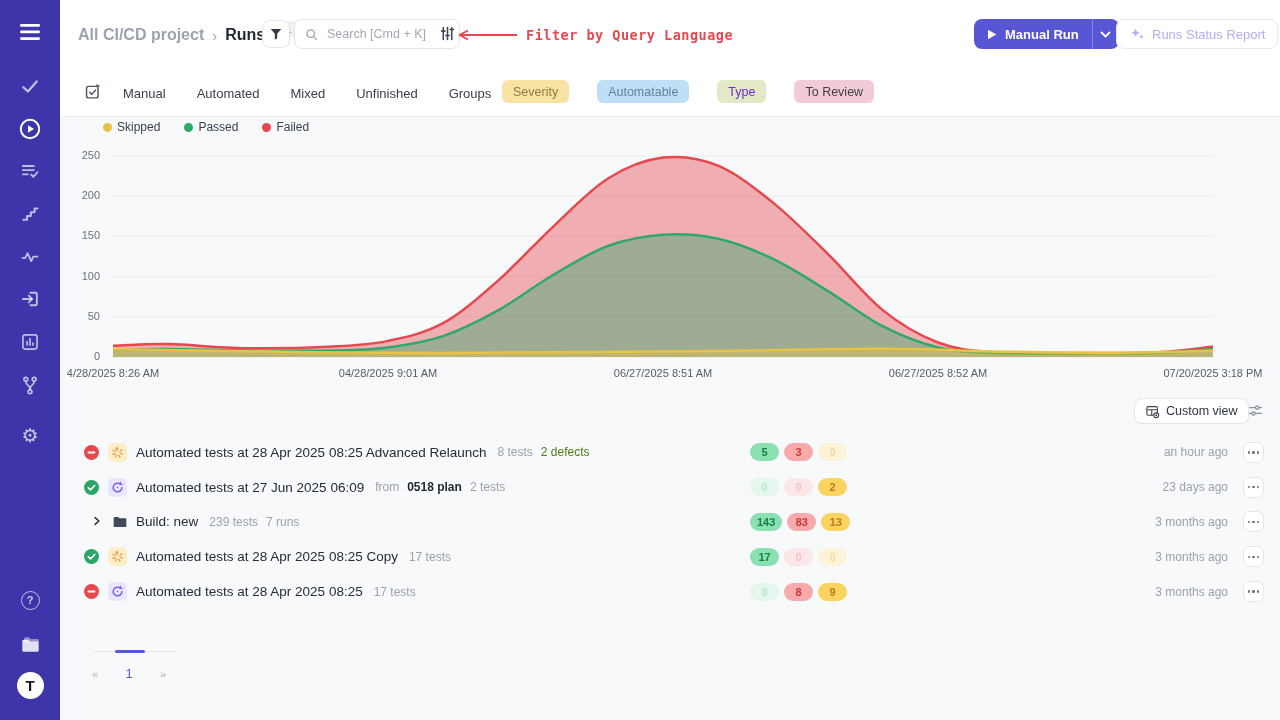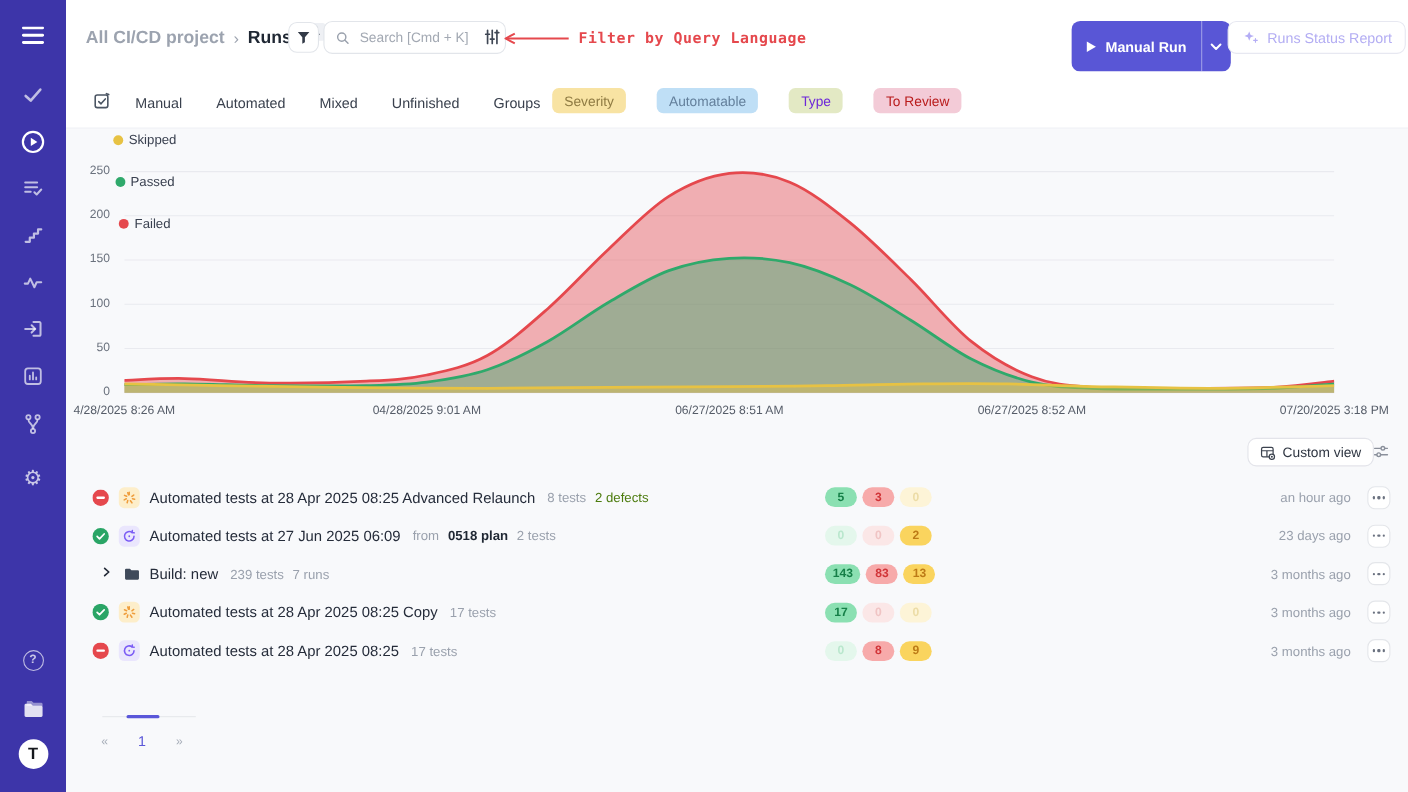--- a/index.html
+++ b/index.html
@@ -25,34 +25,34 @@
   .crumb .sep{font-size:15px;color:#9ca3af;}
   .crumb .page{font-size:16px;font-weight:700;color:#1f2733;}
   .crumb .badge{background:#eef0f4;color:#5f6672;font-size:11px;font-weight:600;border-radius:4px;padding:2px 6px;transform:translateY(-6px);}
   .iconbtn{position:absolute;width:28px;height:28px;border:1px solid #e2e5ea;border-radius:8px;background:#fff;display:flex;align-items:center;justify-content:center;cursor:pointer;z-index:2;}
   .search{position:absolute;left:294px;top:19px;width:166px;height:30px;border:1px solid #e2e5ea;border-radius:8px;background:#fff;display:flex;align-items:center;gap:7px;padding:0 10px;z-index:2;}
   .search input{border:none;outline:none;width:120px;font-size:12.5px;color:#3c434f;background:transparent;}
   .search input::placeholder{color:#a3a9b3;}
   .hslide{position:absolute;left:439px;top:25px;z-index:2;cursor:pointer;}
   .annot-arrow{position:absolute;left:456px;top:29px;z-index:2;}
   .annot-text{position:absolute;left:526px;top:27px;font-family:"DejaVu Sans Mono",monospace;font-size:13.5px;font-weight:700;color:#e5484d;letter-spacing:.5px;z-index:2;}
-  .mrun{position:absolute;left:974px;top:19px;height:46px;display:flex;border-radius:8px;overflow:hidden;z-index:2;cursor:pointer;}
+  .mrun{position:absolute;left:974px;top:19px;height:30px;display:flex;border-radius:8px;overflow:hidden;z-index:2;cursor:pointer;}
   .mrun .main{background:#5956d6;color:#fff;display:flex;align-items:center;gap:8px;padding:0 13px;font-size:13px;font-weight:600;}
   .mrun .chev{background:#5956d6;border-left:1px solid rgba(255,255,255,.3);width:27px;display:flex;align-items:center;justify-content:center;}
   .rsr{position:absolute;left:1116px;top:19px;height:30px;border:1px solid #e7e8f1;border-radius:8px;background:#fff;display:flex;align-items:center;gap:7px;padding:0 12px;font-size:13px;font-weight:500;color:#b3adf3;z-index:2;cursor:pointer;}
 
   
   .tabicon{position:absolute;left:84px;top:83px;z-index:2;cursor:pointer;}
   .tabs{position:absolute;left:123px;top:82px;height:22px;display:flex;gap:31px;align-items:center;z-index:2;}
   .tab{font-size:13px;font-weight:500;color:#39404d;cursor:pointer;white-space:nowrap;}
   .fpills{position:absolute;left:502px;top:80px;display:flex;gap:28px;align-items:center;z-index:2;}
   .fpill{height:23px;display:flex;align-items:center;padding:0 11px;border-radius:6px;font-size:12.5px;font-weight:500;cursor:pointer;white-space:nowrap;}
 
   
-  .legend{position:absolute;left:103px;top:120px;display:flex;gap:24px;align-items:center;z-index:2;flex-direction:column;}
+  .legend{position:absolute;left:103px;top:120px;display:flex;gap:24px;align-items:center;z-index:2;}
   .lg-item{display:flex;align-items:center;gap:5px;cursor:pointer;}
   .lg-dot{width:9px;height:9px;border-radius:50%;}
   .lg-label{font-size:12px;color:#3a4150;}
   .ylab{position:absolute;left:60px;width:40px;text-align:right;font-size:11px;color:#6a717d;z-index:2;}
   .svgwrap{position:absolute;left:113px;top:150px;width:1100px;height:212px;z-index:1;}
   .xlabs{position:absolute;left:113px;top:367px;width:1100px;height:14px;z-index:2;}
   .xlab{position:absolute;transform:translateX(-50%);font-size:11px;color:#555c68;white-space:nowrap;}
 
   
   .cview{position:absolute;left:1134px;top:398px;height:26px;border:1px solid #e3e4ea;border-radius:8px;background:#fff;display:flex;align-items:center;gap:6px;padding:0 10px;font-size:12.5px;font-weight:500;color:#2f3642;z-index:2;cursor:pointer;}
@@ -239,21 +239,21 @@
       <div class="tab">Manual</div>
       <div class="tab">Automated</div>
       <div class="tab">Mixed</div>
       <div class="tab">Unfinished</div>
       <div class="tab">Groups</div>
     </div>
   <div class="fpills" id="fpills">
       <div class="fpill" style="background: rgb(248, 227, 163); color: rgb(143, 123, 67);">Severity</div>
       <div class="fpill" style="background: rgb(191, 223, 246); color: rgb(100, 128, 156);">Automatable</div>
       <div class="fpill" style="background: rgb(227, 233, 196); color: #6d28d9;">Type</div>
-      <div class="fpill" style="background: rgb(243, 203, 215); color: #b91c1c;">To Review</div>
+      <div class="fpill" style="background: rgb(243, 203, 215); color: #404040;">To Review</div>
     </div>
 
   <div class="legend" id="legend">
       <div class="lg-item">
         <span class="lg-dot" style="background: rgb(231, 194, 67);"></span>
         <span class="lg-label">Skipped</span>
       </div>
       <div class="lg-item">
         <span class="lg-dot" style="background: rgb(47, 169, 107);"></span>
         <span class="lg-label">Passed</span>

